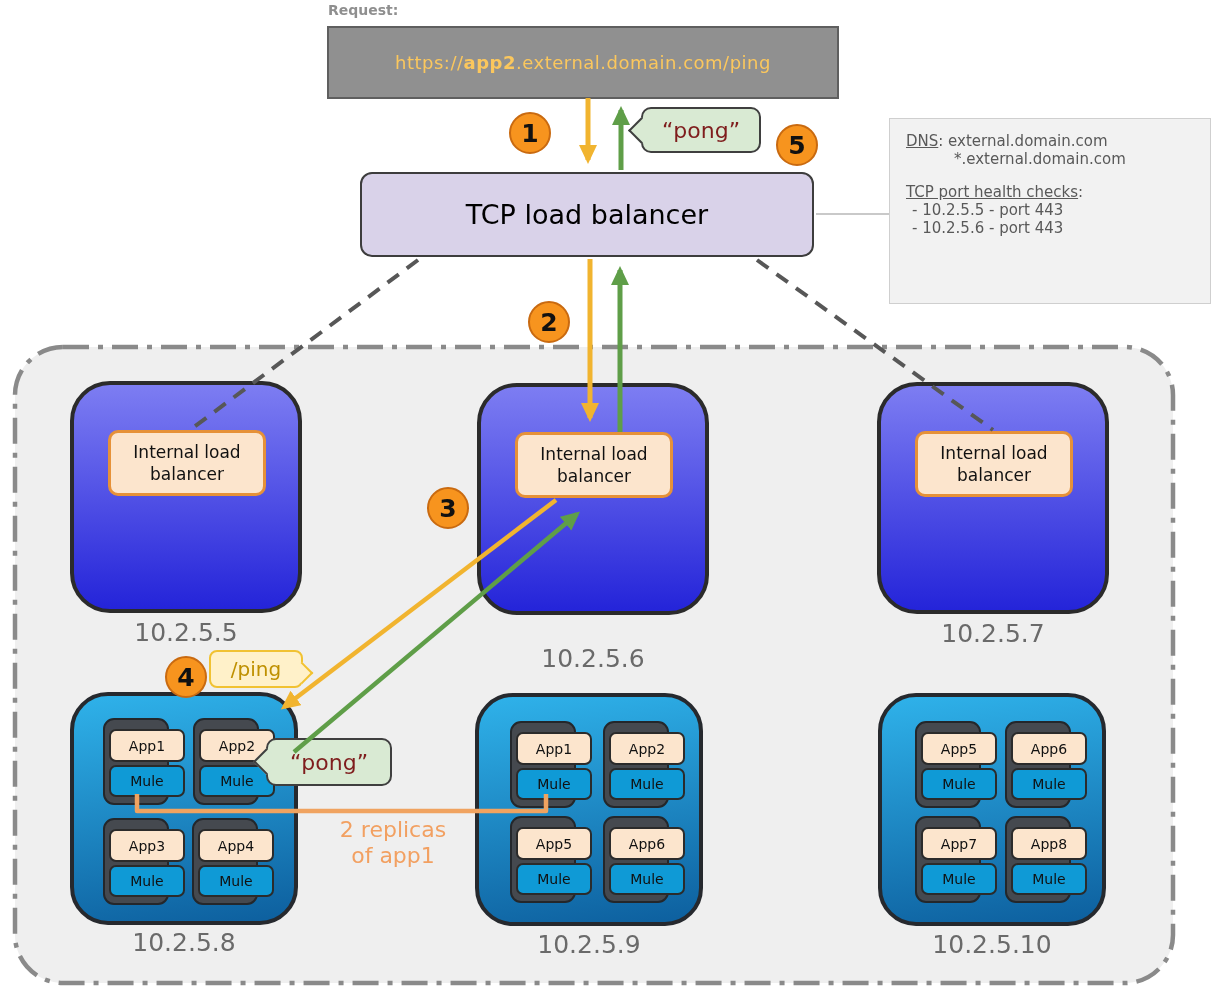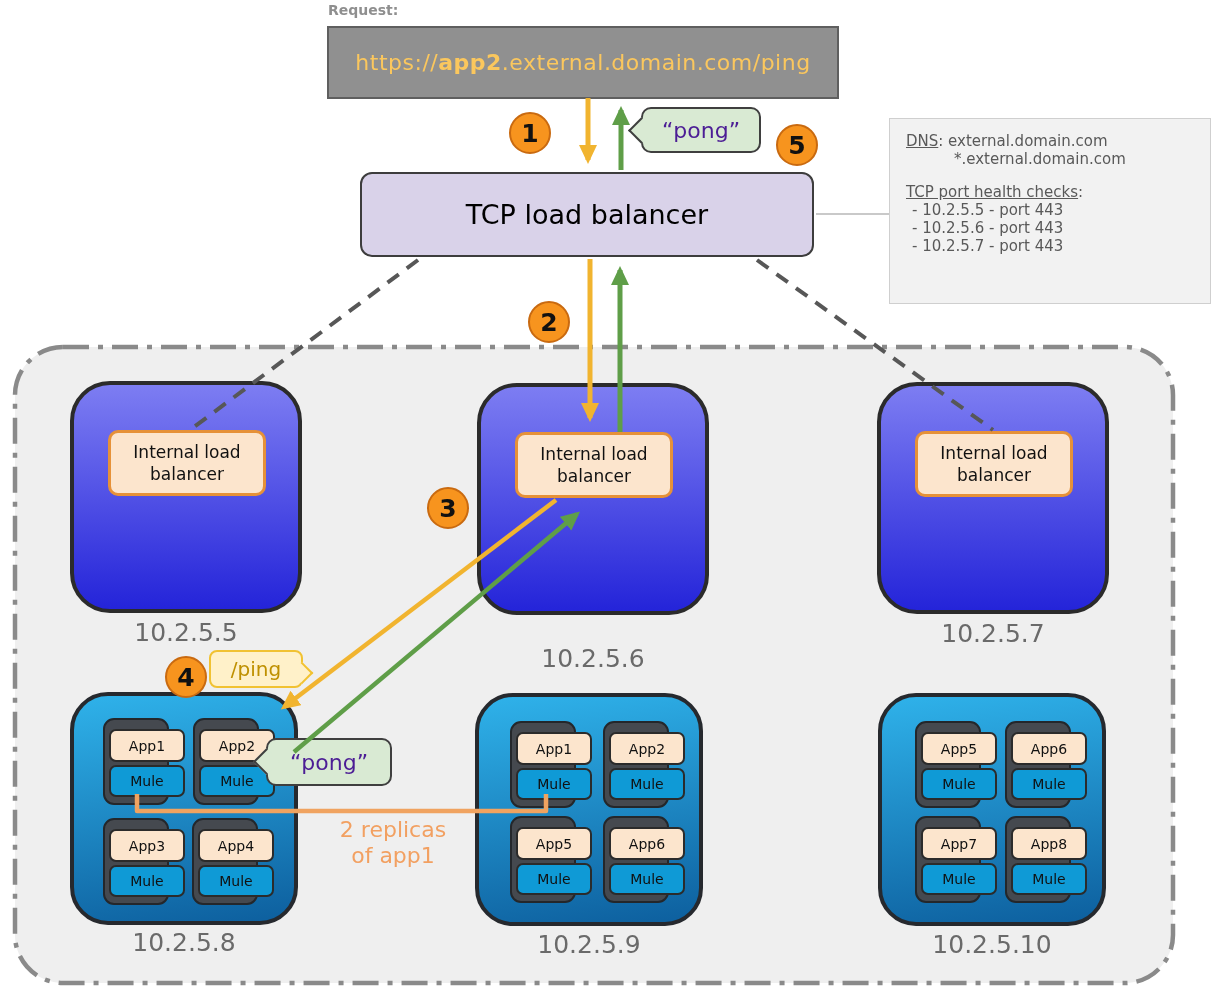--- a/index.html
+++ b/index.html
@@ -8,21 +8,21 @@
   .abs{position:absolute;}
   svg.layer{position:absolute;left:0;top:0;width:1220px;height:996px;pointer-events:none;}
   #bg-layer{z-index:0;}
   .node-layer{z-index:1;}
   #arrow-layer{z-index:2;}
   .top-layer{z-index:3;}
 
   
   .request-label{left:328px;top:2px;font-size:14px;font-weight:bold;color:#8f8f8f;}
   .request-box{left:327px;top:26px;width:508px;height:69px;background:#909090;border:2px solid #5f5f5f;
-               display:flex;align-items:center;justify-content:center;font-size:22px;color:#fbc75d;letter-spacing:.5px;}
+               display:flex;align-items:center;justify-content:center;font-size:18px;color:#fbc75d;letter-spacing:.5px;}
   .request-box b{font-weight:bold;}
 
   
   .tcp-box{left:360px;top:172px;width:454px;height:85px;background:#d9d2e9;border:2.5px solid #3d3d3d;
            border-radius:12px;display:flex;align-items:center;justify-content:center;font-size:27px;color:#000;box-sizing:border-box;}
 
   
   .dns-box{left:889px;top:118px;width:322px;height:186px;background:#f2f2f2;border:1px solid #cfcfcf;
            box-sizing:border-box;padding:13px 15px 0 16px;font-size:15px;color:#595959;line-height:1.22;}
   .dns-box .u{text-decoration:underline;}
@@ -46,21 +46,21 @@
             background:linear-gradient(172deg,#2fb2ea,#0d5f9e);}
   .app-cell{position:absolute;width:66px;height:87px;background:#45494f;border:2px solid #24272b;border-radius:11px;box-sizing:border-box;}
   .chip{position:absolute;left:4px;width:76px;height:33px;border:2px solid #2b2b2b;border-radius:7px;box-sizing:border-box;
         display:flex;align-items:center;justify-content:center;font-size:14px;color:#111;}
   .app-chip{top:9px;background:#fce5cd;}
   .mule-chip{top:45px;height:32px;background:#0f9ad6;}
 
   .ip-label{font-size:25px;color:#6a6a6a;text-align:center;}
 
   
-  .pong{background:#d9ead3;border:2.5px solid #3f3f3f;border-radius:10px;color:#4c1d95;font-size:22px;
+  .pong{background:#d9ead3;border:2.5px solid #3f3f3f;border-radius:10px;color:#7f1d1d;font-size:22px;
         display:flex;align-items:center;justify-content:center;box-sizing:border-box;}
   .pong .tail{position:absolute;left:-11px;top:12px;width:17px;height:17px;background:#d9ead3;
               border-left:2.5px solid #3f3f3f;border-bottom:2.5px solid #3f3f3f;transform:rotate(45deg);}
   .pong .txt{position:relative;z-index:1;}
   .ping-bubble{background:#fff1c9;border:2px solid #f1c232;border-radius:8px;color:#bf9000;font-size:20px;
                display:flex;align-items:center;justify-content:center;box-sizing:border-box;}
   .ping-bubble .tail{position:absolute;right:-9px;top:13px;width:14px;height:14px;background:#fff1c9;
                border-right:2px solid #f1c232;border-top:2px solid #f1c232;transform:rotate(45deg);}
   .ping-bubble .txt{position:relative;z-index:1;}
 
@@ -184,21 +184,20 @@
 
     <div class="abs tcp-box">TCP load balancer</div>
 
     <div class="abs dns-box">
       <div><span class="u">DNS</span><span>: external.domain.com</span></div>
       <div class="dns-line2">*.external.domain.com</div>
       <div class="dns-spacer"></div>
       <div><span class="u">TCP port health checks</span><span>:</span></div>
       <div class="dns-check">- 10.2.5.5 - port 443</div>
       <div class="dns-check">- 10.2.5.6 - port 443</div>
-      <div class="dns-check">- 10.2.5.7 - port 443</div>
     </div>
 
     <div class="abs badge" style="left:509px;top:112px;">1</div>
     <div class="abs badge" style="left:528px;top:301px;">2</div>
     <div class="abs badge" style="left:427px;top:487px;">3</div>
     <div class="abs badge" style="left:165px;top:656px;">4</div>
     <div class="abs badge" style="left:776px;top:124px;">5</div>
 
     <div class="abs pong" style="left:641px;top:107px;width:120px;height:46px;">
       <div class="tail"></div>

